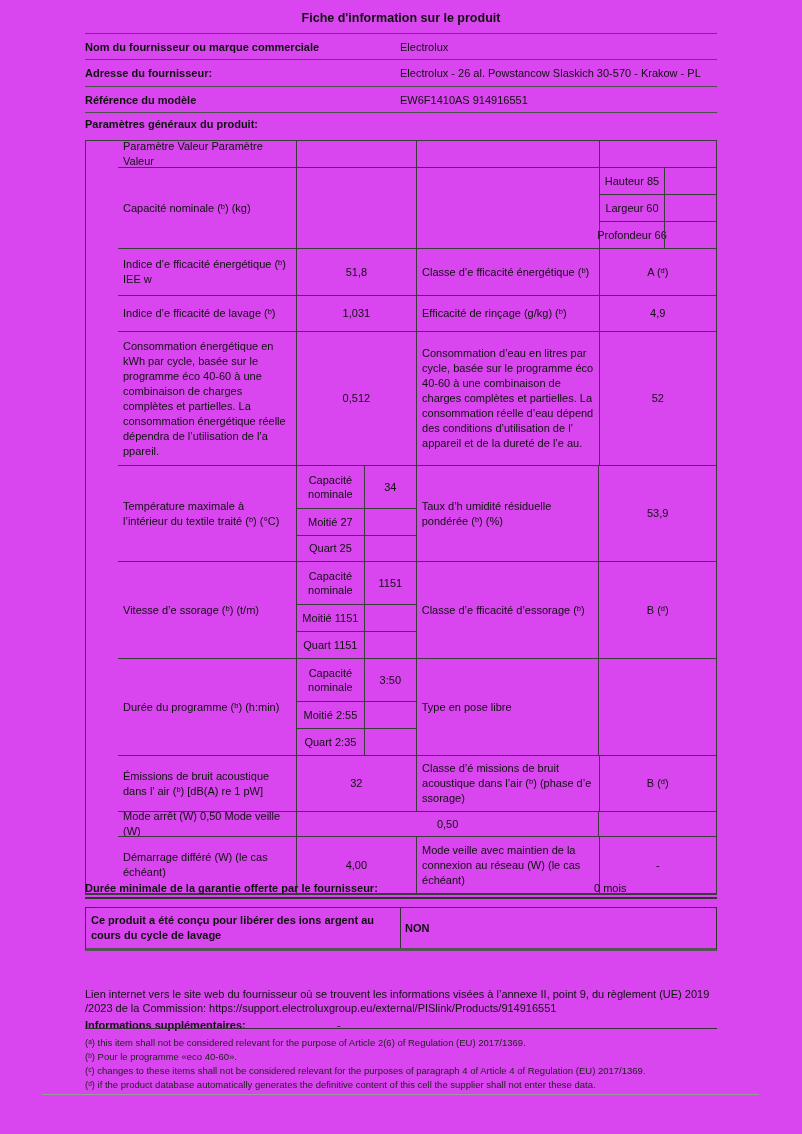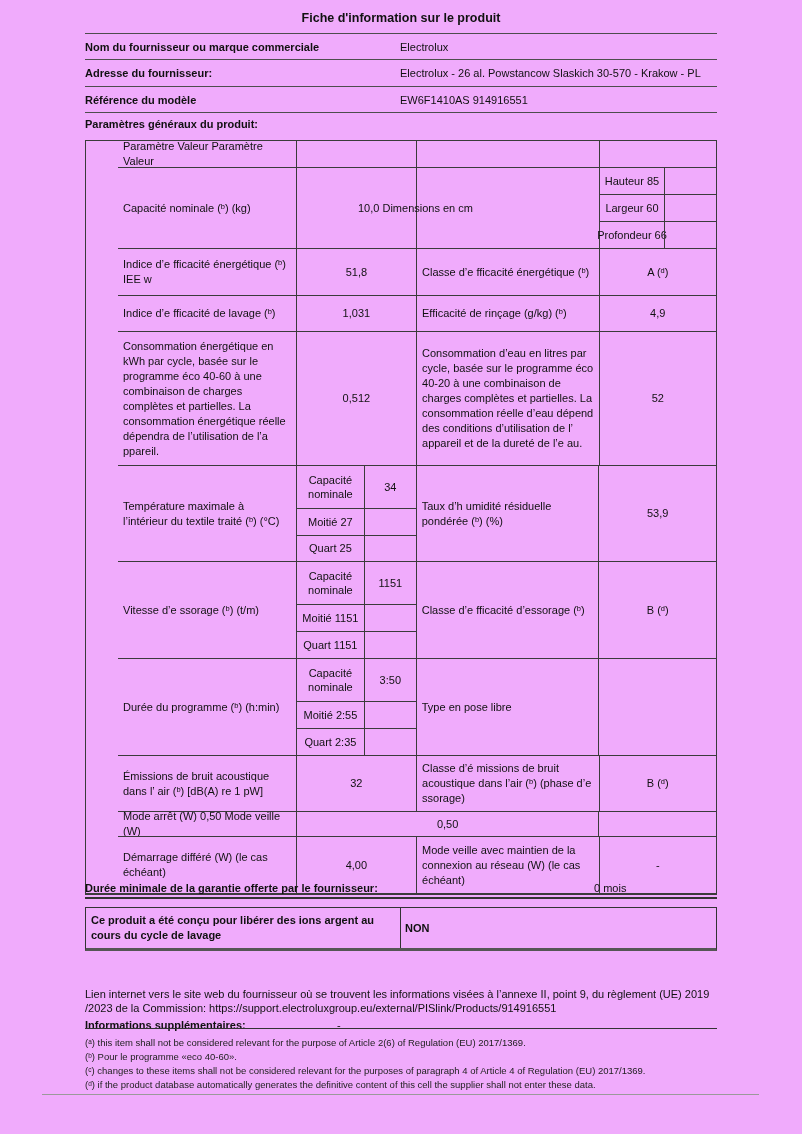--- a/index.html
+++ b/index.html
@@ -1,16 +1,16 @@
 <!DOCTYPE html>
 <html><head>
 <meta charset="utf-8">
 <style>
   html,body{margin:0;padding:0;background:#e8e8e8;}
-  .page{position:relative;width:802px;height:1134px;background:#f0abfc;
+  .page{position:relative;width:802px;height:1134px;background:#d946ef;
         font-family:"Liberation Sans","DejaVu Sans",sans-serif;font-size:11px;color:#111;overflow:hidden;}
   .abs{position:absolute;}
   .b{font-weight:bold;}
   .content{position:absolute;left:85px;width:632px;box-sizing:border-box;}
   .title{top:11px;text-align:center;font-weight:bold;font-size:12.5px;}
   
   .toprows{top:33px;border-top:1px solid #4d4d4d;}
   .toprow{position:relative;display:flex;align-items:center;border-bottom:1px solid #4d4d4d;box-sizing:border-box;}
   .toprow .lbl{font-weight:bold;}
   .toprow .val{position:absolute;left:315px;font-weight:normal;}
@@ -90,41 +90,40 @@
         </div>
         <div class="subrow">
           <div class="sl w4">Largeur 60</div>
           <div class="sr"></div>
         </div>
         <div class="subrow">
           <div class="sl w4">Profondeur 66</div>
           <div class="sr"></div>
         </div>
       </div>
-      <div class="span-overlay">10,0 Dimensions en cm</div>
     </div>
 
     <div class="trow" style="height:47px">
       <div class="c c1">Indice d’e fficacité énergétique (ᵇ) IEE w</div>
       <div class="c c2 vc">51,8</div>
       <div class="c c3">Classe d’e fficacité énergétique (ᵇ)</div>
       <div class="c c4 vc">A (ᵈ)</div>
     </div>
 
     <div class="trow" style="height:36px">
       <div class="c c1">Indice d’e fficacité de lavage (ᵇ)</div>
       <div class="c c2 vc">1,031</div>
       <div class="c c3">Efficacité de rinçage (g/kg) (ᵇ)</div>
       <div class="c c4 vc">4,9</div>
     </div>
 
     <div class="trow" style="height:134px">
       <div class="c c1">Consommation énergétique en kWh par cycle, basée sur le programme éco 40-60 à une combinaison de charges complètes et partielles. La consommation énergétique réelle dépendra de l’utilisation de l’a ppareil.</div>
       <div class="c c2 vc">0,512</div>
-      <div class="c c3">Consommation d’eau en litres par cycle, basée sur le programme éco 40-20 à une combinaison de charges complètes et partielles. La consommation réelle d’eau dépend des conditions d’utilisation de l’ appareil et de la dureté de l’e au.</div>
+      <div class="c c3">Consommation d’eau en litres par cycle, basée sur le programme éco 40-60 à une combinaison de charges complètes et partielles. La consommation réelle d’eau dépend des conditions d’utilisation de l’ appareil et de la dureté de l’e au.</div>
       <div class="c c4 vc">52</div>
     </div>
 
     <div class="trow" style="height:96px">
       <div class="c c1">Température maximale à l’intérieur du textile traité (ᵇ) (°C)</div>
       <div class="c c2 subcol">
         <div class="subrow tall">
           <div class="sl w2 wrap">Capacité nominale</div>
           <div class="sr">34</div>
         </div>

